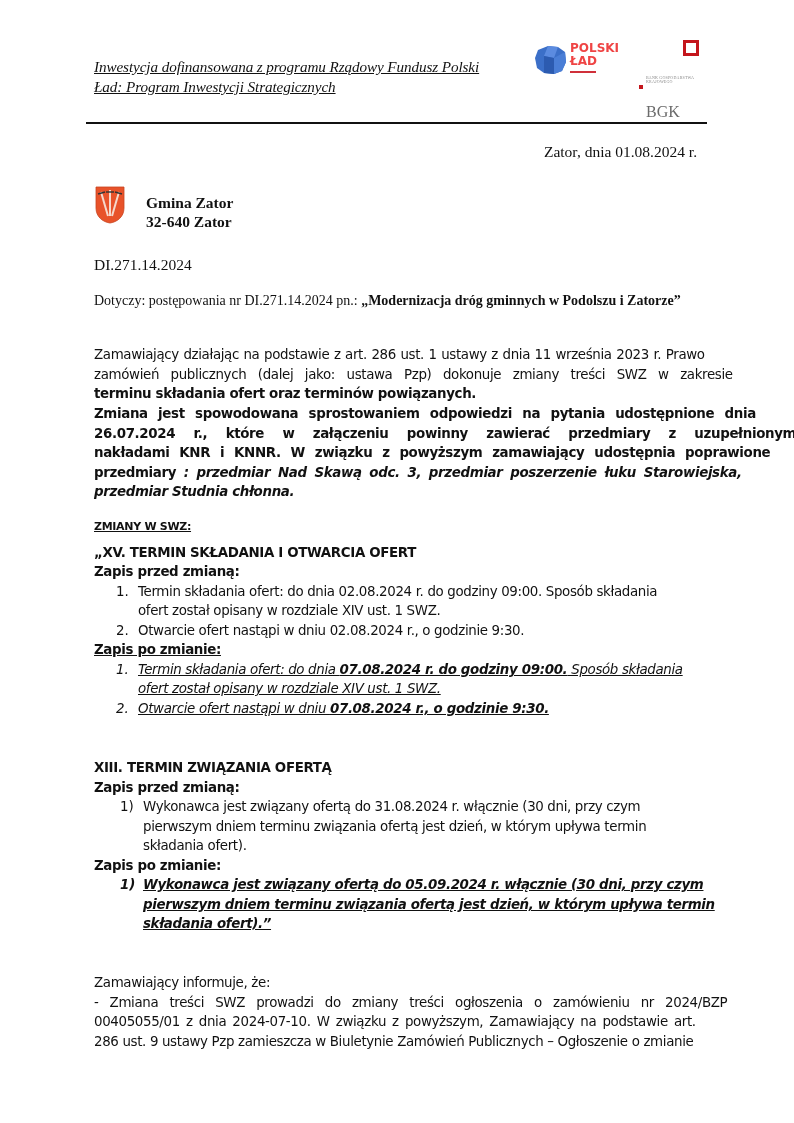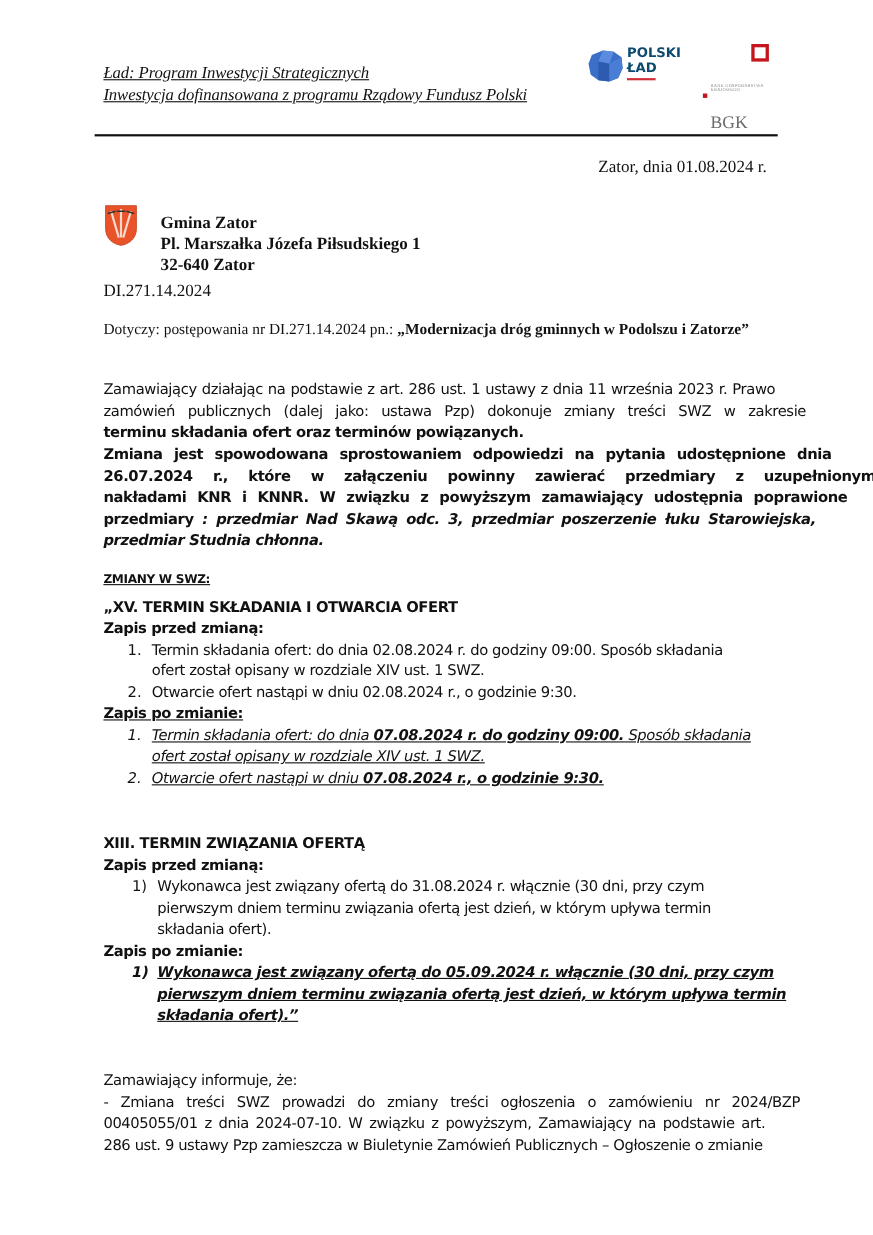--- a/index.html
+++ b/index.html
@@ -5,21 +5,21 @@
     html, body { margin: 0; padding: 0; background: #ffffff; }
     body { width: 794px; height: 1123px; position: relative; overflow: hidden; color: #111; }
     .serif { font-family: "Liberation Serif", "DejaVu Serif", serif; }
     .sans { font-family: "DejaVu Sans", "Liberation Sans", sans-serif; }
     .abs { position: absolute; }
 
     
     .hdr-text { left: 94px; top: 57px; font-size: 15.2px; font-style: italic; line-height: 20px; text-decoration: underline; letter-spacing: -0.1px; }
     .hdr-line { left: 86px; top: 122px; width: 621px; height: 2px; background: #111; }
     .logo-pl { left: 534px; top: 42px; width: 90px; height: 36px; }
-    .logo-pl .pl-text { position: absolute; left: 36px; top: 0px; font-family: "DejaVu Sans", sans-serif; font-weight: bold; color: #0c4a6e; font-size: 12px; line-height: 13px; }
+    .logo-pl .pl-text { position: absolute; left: 36px; top: 0px; font-family: "DejaVu Sans", sans-serif; font-weight: bold; color: #ef4444; font-size: 12px; line-height: 13px; }
     .logo-pl .pl-bar { position: absolute; left: 36px; top: 29px; width: 26px; height: 2px; background: #d0303a; }
     .logo-bgk { left: 638px; top: 40px; width: 70px; height: 52px; }
     .bgk-sq { position: absolute; left: 45px; top: 0; width: 16px; height: 16px; border: 3px solid #c4161c; box-sizing: border-box; }
     .bgk-text { position: absolute; left: 8px; top: 16px; font-family: "Liberation Serif", serif; font-size: 16px; color: #6b6b6b; margin-top: 47px; }
     .bgk-sub { position: absolute; left: 8px; top: 36px; font-family: "Liberation Serif", serif; font-size: 4px; color: #888; line-height: 4px; letter-spacing: 0.2px; }
     .bgk-dot { position: absolute; left: 1px; top: 45px; width: 4px; height: 4px; background: #c4161c; }
 
     .date { right: 97px; top: 143px; font-size: 15.5px; }
     .crest { left: 95px; top: 186px; width: 30px; height: 38px; }
     .addr { left: 146px; top: 180px; font-size: 15.5px; font-weight: bold; line-height: 19px; margin-top: 13px; }
@@ -29,22 +29,22 @@
     .i { font-style: italic; }
     .u { text-decoration: underline; }
     .h-zmiany { left: 94px; top: 520px; font-size: 11px; font-weight: bold; text-decoration: underline; letter-spacing: -0.3px; }
     .line { position: absolute; font-size: 13.4px; line-height: 19.6px; letter-spacing: -0.35px; white-space: nowrap; }
     .num { position: absolute; font-size: 13.4px; line-height: 19.6px; }
   </style>
 </head>
 <body>
 
 <div class="abs serif hdr-text">
+  <div>Inwestycja dofinansowana z programu Rządowy Fundusz Polski</div>
   <div>Ład: Program Inwestycji Strategicznych</div>
-  <div>Inwestycja dofinansowana z programu Rządowy Fundusz Polski</div>
 </div>
 
 <div class="abs logo-pl">
   <svg width="34" height="32" viewBox="0 0 34 32" style="position:absolute;left:0;top:2px;">
     <polygon points="4,6 14,2 24,3 31,8 32,18 28,27 20,30 10,29 3,24 1,14" fill="#3b6fc8"></polygon>
     <polygon points="14,2 24,3 20,14 10,12" fill="#5b8be0"></polygon>
     <polygon points="10,12 20,14 20,30 10,29" fill="#2c5bb0"></polygon>
     <polygon points="20,14 31,8 32,18 28,27 20,30" fill="#4a7ed6"></polygon>
   </svg>
   <div class="pl-text">
@@ -72,21 +72,20 @@
   <path d="M1,1 H29 V22 C29,31 22,36 15,37 C8,36 1,31 1,22 Z" fill="#e8532a" stroke="#c84420" stroke-width="0.8"></path>
   <line x1="6" y1="6" x2="13" y2="30" stroke="#f6d9cc" stroke-width="2"></line>
   <line x1="15" y1="4" x2="15" y2="30" stroke="#f6d9cc" stroke-width="2"></line>
   <line x1="24" y1="6" x2="17" y2="30" stroke="#f6d9cc" stroke-width="2"></line>
   <line x1="3" y1="8" x2="10" y2="6" stroke="#333" stroke-width="1.4"></line>
   <line x1="11" y1="6" x2="19" y2="6" stroke="#333" stroke-width="1.4"></line>
   <line x1="20" y1="6" x2="27" y2="8" stroke="#333" stroke-width="1.4"></line>
 </svg>
 <div class="abs serif addr">
   <div>Gmina Zator</div>
-  <div>Pl. Marszałka Józefa Piłsudskiego 1</div>
   <div>32-640 Zator</div>
 </div>
 
 <div class="abs serif ref">DI.271.14.2024</div>
 
 <div class="abs serif dotyczy">
   <span>Dotyczy: postępowania nr DI.271.14.2024 pn.: </span><span class="b">„Modernizacja dróg gminnych w Podolszu i Zatorze”</span>
 </div>
 
 <div class="sans">

